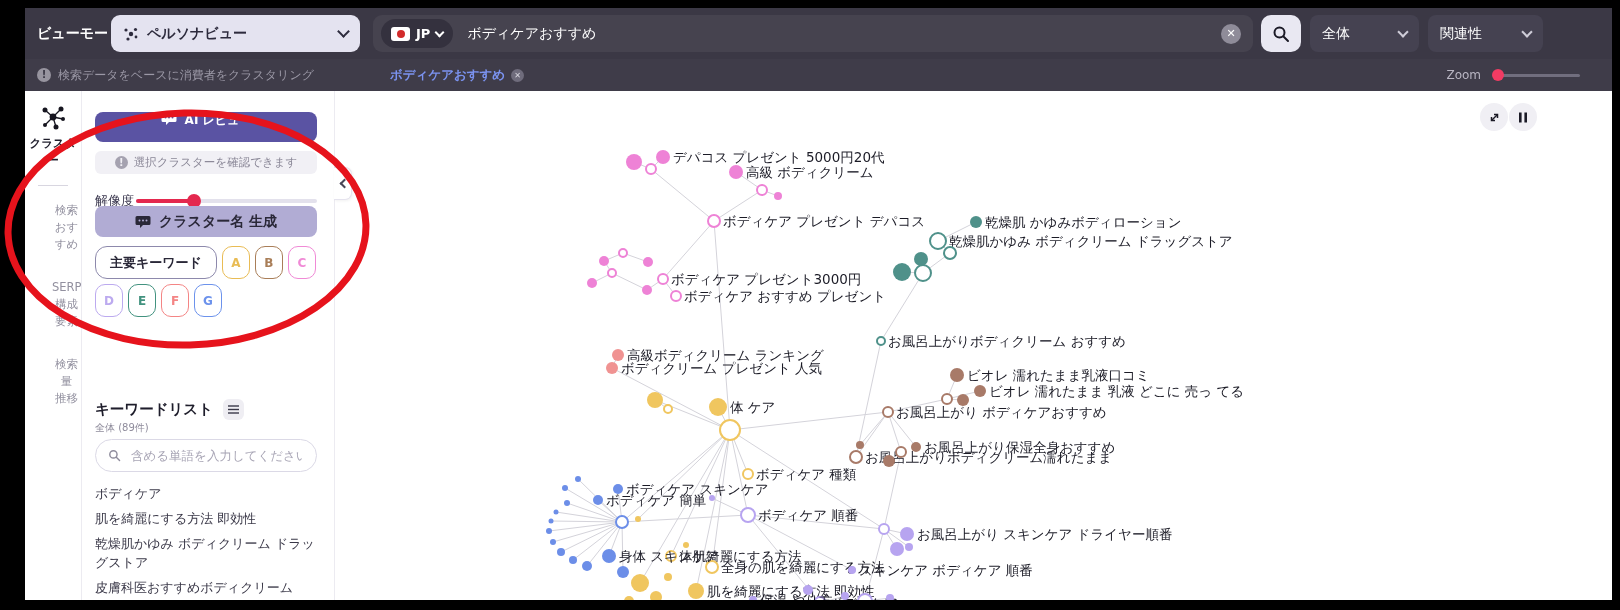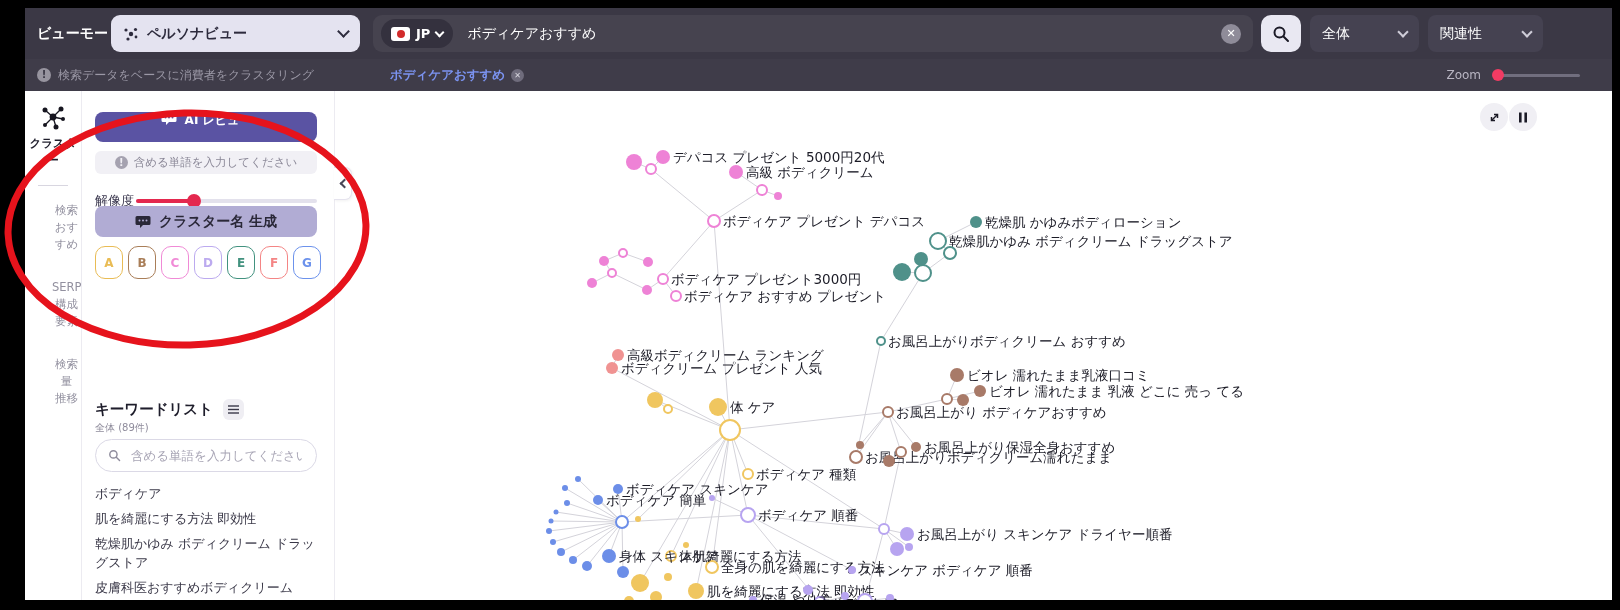--- a/index.html
+++ b/index.html
@@ -397,21 +397,21 @@
               <circle cx="4.5" cy="5.5" r="1"></circle>
               <circle cx="8" cy="5.5" r="1"></circle>
               <circle cx="11.5" cy="5.5" r="1"></circle>
             </g>
         </svg>
         <span>AI レビュー</span>
       </div>
 
       <div class="hint-pill">
         <span class="info-dot">!</span>
-        <span>含める単語を入力してください</span>
+        <span>選択クラスターを確認できます</span>
       </div>
 
       <div class="res-row">
         <span class="lbl">解像度</span>
         <div class="res-track">
           <div class="res-fill" id="res-fill" style="width: 32%; background: rgb(228, 40, 78);"></div>
           <div class="res-thumb" id="res-thumb" style="left: 32%; background: rgb(228, 40, 78);"></div>
         </div>
       </div>
 
@@ -421,20 +421,21 @@
           <g fill="#b1acd4">
               <circle cx="4.5" cy="5.5" r="1"></circle>
               <circle cx="8" cy="5.5" r="1"></circle>
               <circle cx="11.5" cy="5.5" r="1"></circle>
             </g>
         </svg>
         <span>クラスター名 生成</span>
       </div>
 
       <div class="chips" id="chips">
+        <div class="mk-pill">主要キーワード</div>
       <div class="chip" style="border-color: rgb(233, 188, 85); color: rgb(233, 188, 85);">A</div>
           <div class="chip" style="border-color: rgb(169, 126, 88); color: rgb(169, 126, 88);">B</div>
           <div class="chip" style="border-color: rgb(240, 138, 214); color: rgb(240, 138, 214);">C</div>
           <div class="chip" style="border-color: rgb(188, 170, 239); color: rgb(188, 170, 239);">D</div>
           <div class="chip" style="border-color: rgb(66, 146, 127); color: rgb(66, 146, 127);">E</div>
           <div class="chip" style="border-color: rgb(244, 133, 133); color: rgb(244, 133, 133);">F</div>
           <div class="chip" style="border-color: rgb(108, 146, 236); color: rgb(108, 146, 236);">G</div>
         </div>
 
       <div class="kw-head">

